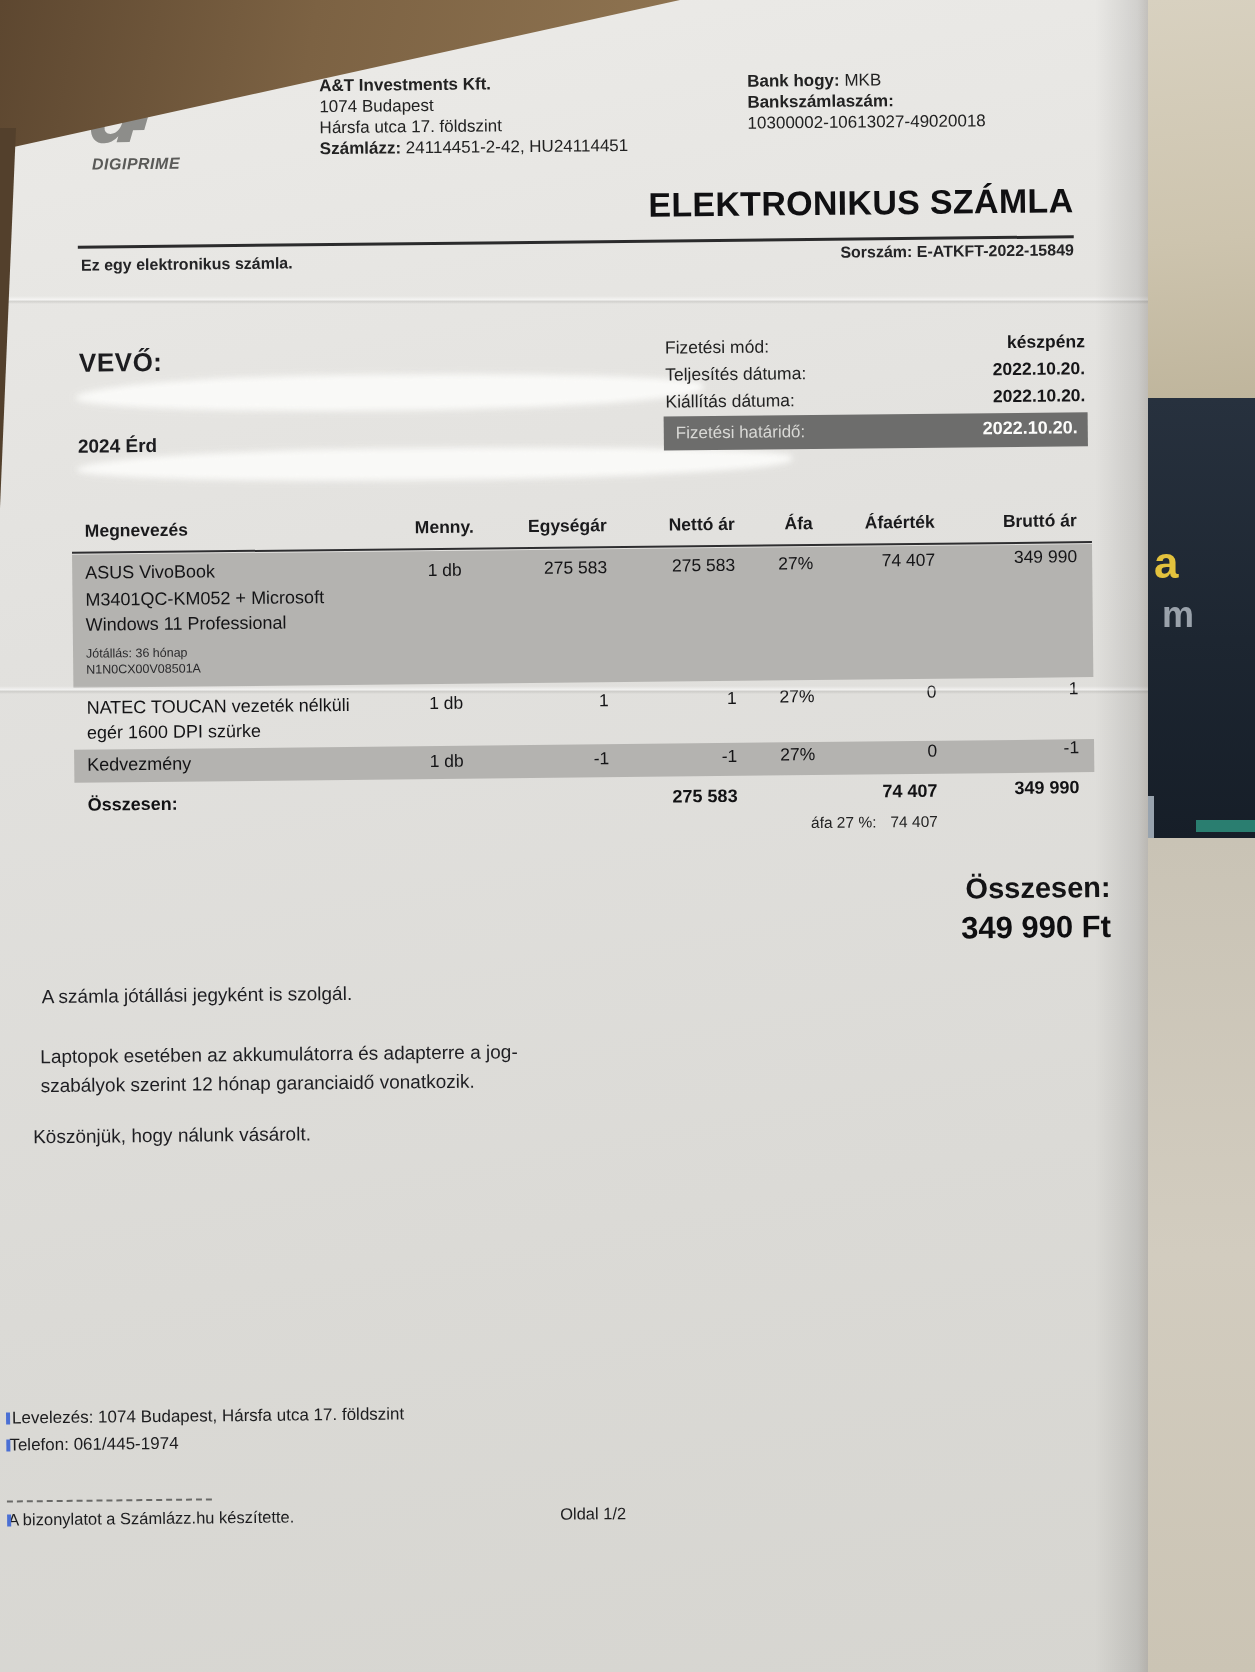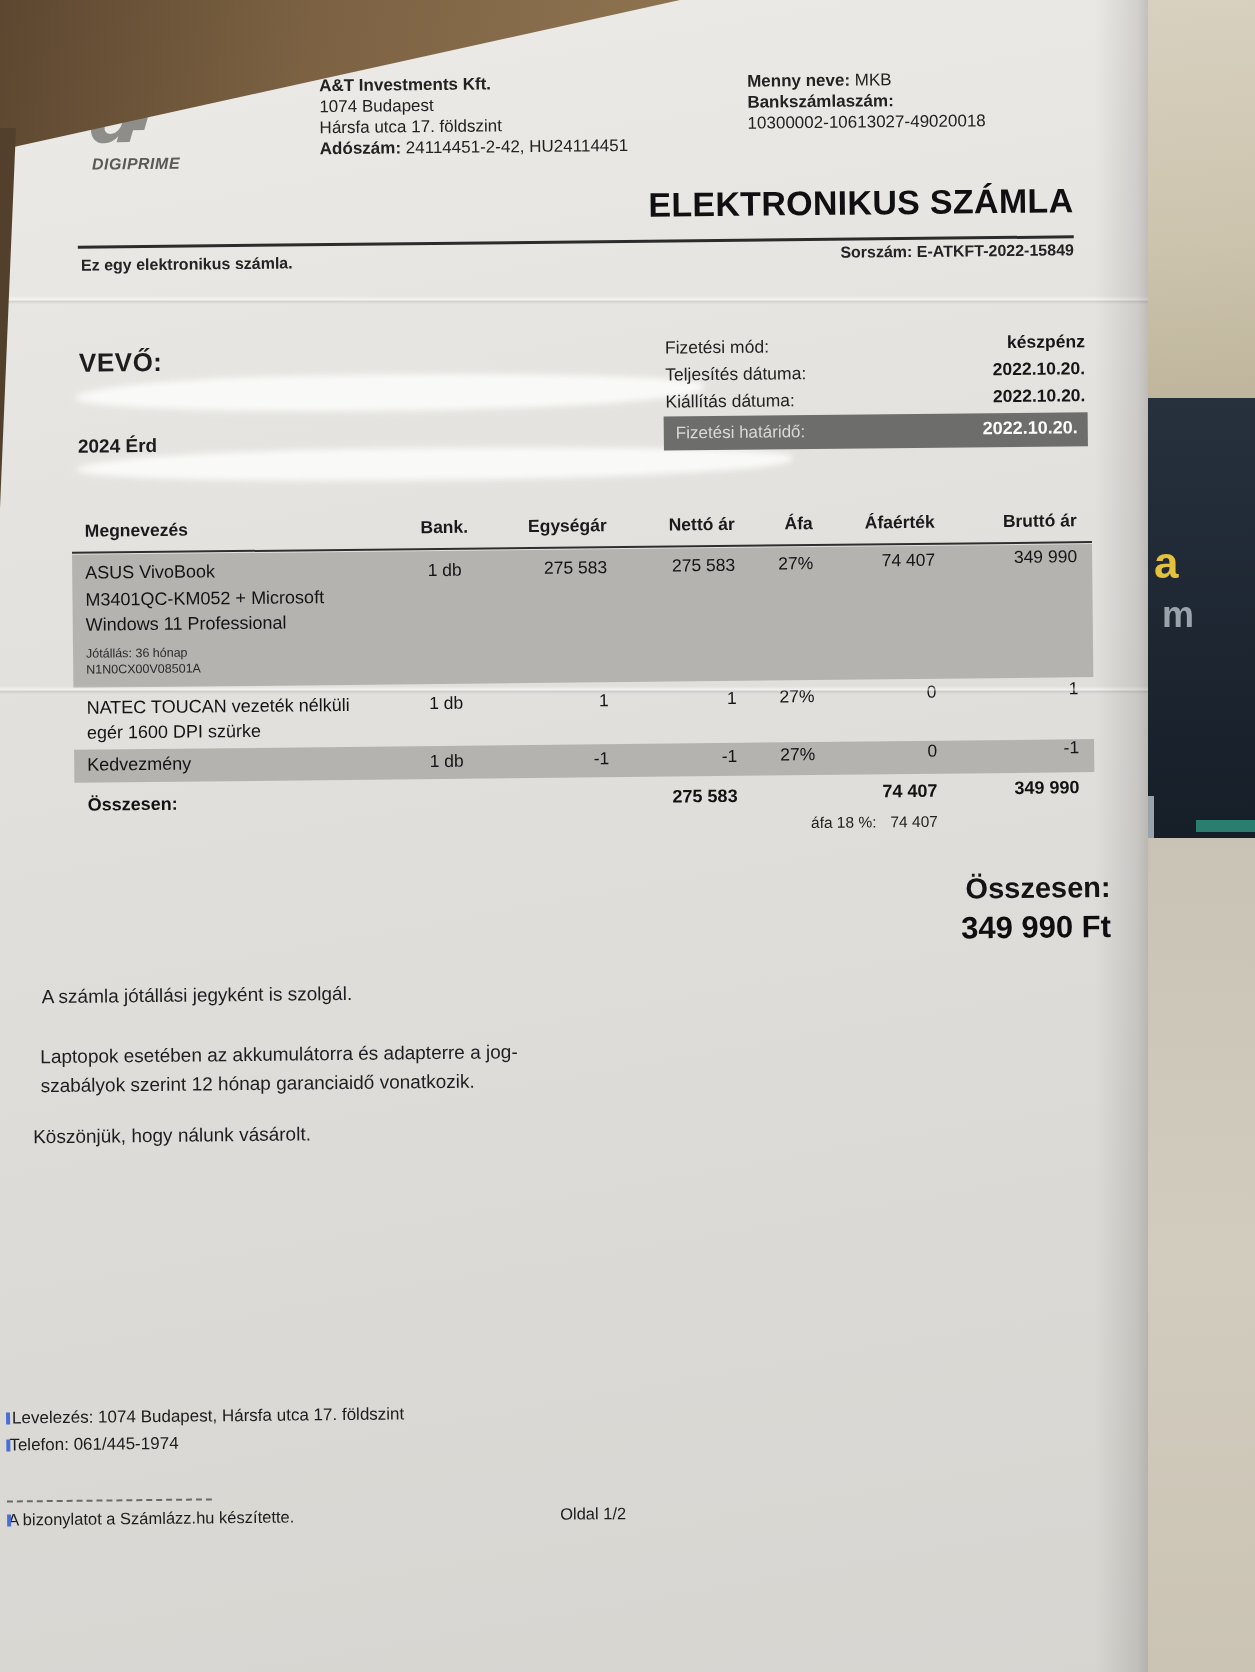--- a/index.html
+++ b/index.html
@@ -112,28 +112,28 @@
       <span class="logo-d">d</span>
       <span class="logo-p">P</span>
       <span class="logo-text">DIGIPRIME</span>
     </div>
 
     <div class="abs company">
       <div class="b">A&amp;T Investments Kft.</div>
       <div>1074 Budapest</div>
       <div>Hársfa utca 17. földszint</div>
       <div>
-        <span class="b">Adószám:</span>
+        <span class="b">Számlázz:</span>
         <span>24114451-2-42, HU24114451</span>
       </div>
     </div>
 
     <div class="abs bank">
       <div>
-        <span class="b">Menny neve:</span>
+        <span class="b">Bank hogy:</span>
         <span>MKB</span>
       </div>
       <div class="b">Bankszámlaszám:</div>
       <div>10300002-10613027-49020018</div>
     </div>
 
     <div class="abs title">ELEKTRONIKUS SZÁMLA</div>
     <div class="abs rule"></div>
     <div class="abs subleft">Ez egy elektronikus számla.</div>
     <div class="abs serial">Sorszám: E-ATKFT-2022-15849</div>
@@ -148,21 +148,21 @@
     <div class="abs pay-label" style="top:365px;">Teljesítés dátuma:</div>
     <div class="abs pay-val" style="top:363px;">2022.10.20.</div>
     <div class="abs pay-label" style="top:392px;">Kiállítás dátuma:</div>
     <div class="abs pay-val" style="top:390px;">2022.10.20.</div>
     <div class="abs due-row">
       <span class="due-label">Fizetési határidő:</span>
       <span class="due-val">2022.10.20.</span>
     </div>
 
     <div class="abs th col-name">Megnevezés</div>
-    <div class="abs th col-qty">Bank.</div>
+    <div class="abs th col-qty">Menny.</div>
     <div class="abs th col-unit">Egységár</div>
     <div class="abs th col-net">Nettó ár</div>
     <div class="abs th col-vat">Áfa</div>
     <div class="abs th col-vatamt">Áfaérték</div>
     <div class="abs th col-gross">Bruttó ár</div>
     <div class="abs thead-line"></div>
 
     <div class="abs rowbg row1-bg"></div>
     <div class="abs name-line col-name" style="top:557px;">ASUS VivoBook</div>
     <div class="abs name-line col-name" style="top:584px;">M3401QC-KM052 + Microsoft</div>
@@ -192,21 +192,21 @@
     <div class="abs cell col-net" style="top:747px;">-1</div>
     <div class="abs cell col-vat" style="top:746px;">27%</div>
     <div class="abs cell col-vatamt" style="top:744px;">0</div>
     <div class="abs cell col-gross" style="top:742px;">-1</div>
 
     <div class="abs totals col-name" style="top:789px;">Összesen:</div>
     <div class="abs totals col-net" style="top:787px;">275 583</div>
     <div class="abs totals col-vatamt" style="top:784px;">74 407</div>
     <div class="abs totals col-gross" style="top:782px;">349 990</div>
     <div class="abs vatline">
-      <span>áfa 18 %:</span><span class="v">74 407</span>
+      <span>áfa 27 %:</span><span class="v">74 407</span>
     </div>
 
     <div class="abs grand-label">Összesen:</div>
     <div class="abs grand-value">349 990 Ft</div>
 
     <div class="abs note note1">A számla jótállási jegyként is szolgál.</div>
     <div class="abs note note2">
       <div>Laptopok esetében az akkumulátorra és adapterre a jog-</div>
       <div>szabályok szerint 12 hónap garanciaidő vonatkozik.</div>
     </div>

